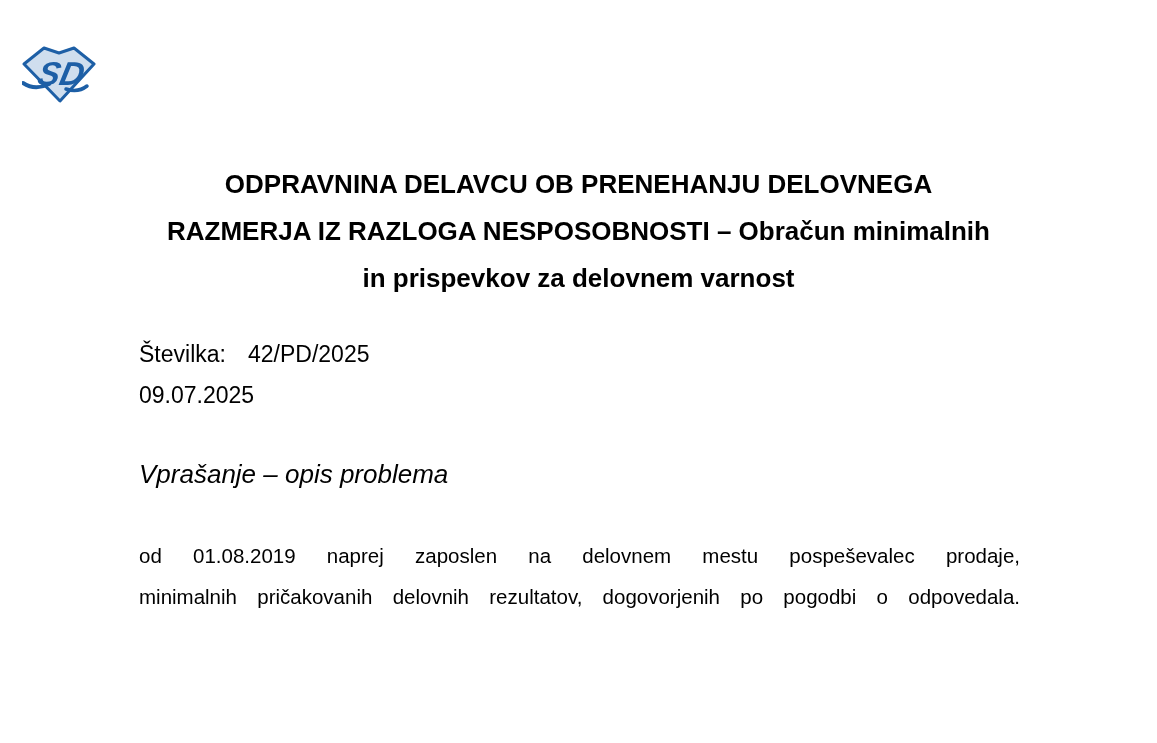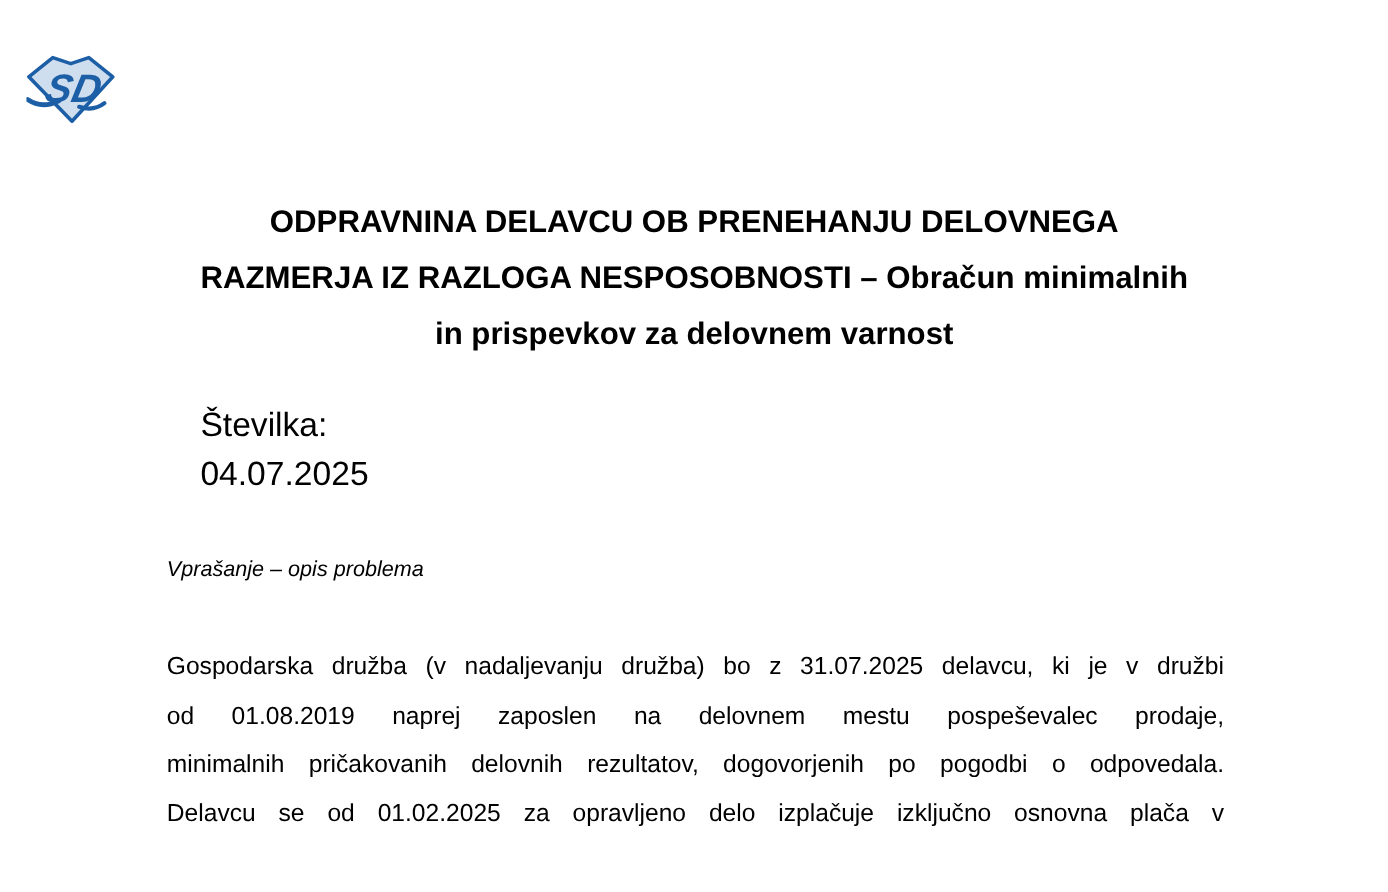--- a/index.html
+++ b/index.html
@@ -27,30 +27,29 @@
     font-size: 26px;
     font-weight: bold;
     line-height: 47px;
     text-align: center;
     margin-top: 13px;
   }
   .doc-title .title-line { white-space: nowrap; }
   .meta {
     position: absolute;
     left: 139px; top: 334px;
-    font-size: 28px;
+    font-size: 23px;
     line-height: 40.5px;
-    margin-left: 28px;
   }
   .meta-row { display: flex; }
   .meta-label { width: 109px; }
   .section-heading {
     position: absolute;
     left: 139px; top: 454px;
-    font-size: 18px;
+    font-size: 26px;
     font-style: italic;
     line-height: 40.5px;
   }
   .body-text {
     position: absolute;
     left: 139px; top: 536px;
     width: 881px;
     font-size: 20.5px;
     line-height: 40.5px;
   }
@@ -77,28 +76,27 @@
 
   <div class="doc-title">
     <div class="title-line">ODPRAVNINA DELAVCU OB PRENEHANJU DELOVNEGA</div>
     <div class="title-line">RAZMERJA IZ RAZLOGA NESPOSOBNOSTI – Obračun minimalnih</div>
     <div class="title-line">in prispevkov za delovnem varnost</div>
   </div>
 
   <div class="meta">
     <div class="meta-row">
       <span class="meta-label">Številka:</span>
+      <span class="meta-value">42/PD/2025</span>
     </div>
     <div class="meta-row">
-      <span class="meta-value">04.07.2025</span>
+      <span class="meta-value">09.07.2025</span>
     </div>
   </div>
 
   <div class="section-heading">Vprašanje – opis problema</div>
 
   <div class="body-text">
-    <div class="body-line">Gospodarska družba (v nadaljevanju družba) bo z 31.07.2025 delavcu, ki je v družbi</div>
     <div class="body-line">od 01.08.2019 naprej zaposlen na delovnem mestu pospeševalec prodaje,</div>
     <div class="body-line">minimalnih pričakovanih delovnih rezultatov, dogovorjenih po pogodbi o odpovedala.</div>
-    <div class="body-line">Delavcu se od 01.02.2025 za opravljeno delo izplačuje izključno osnovna plača v</div>
   </div>
 
 </div>
 
 </body></html>

